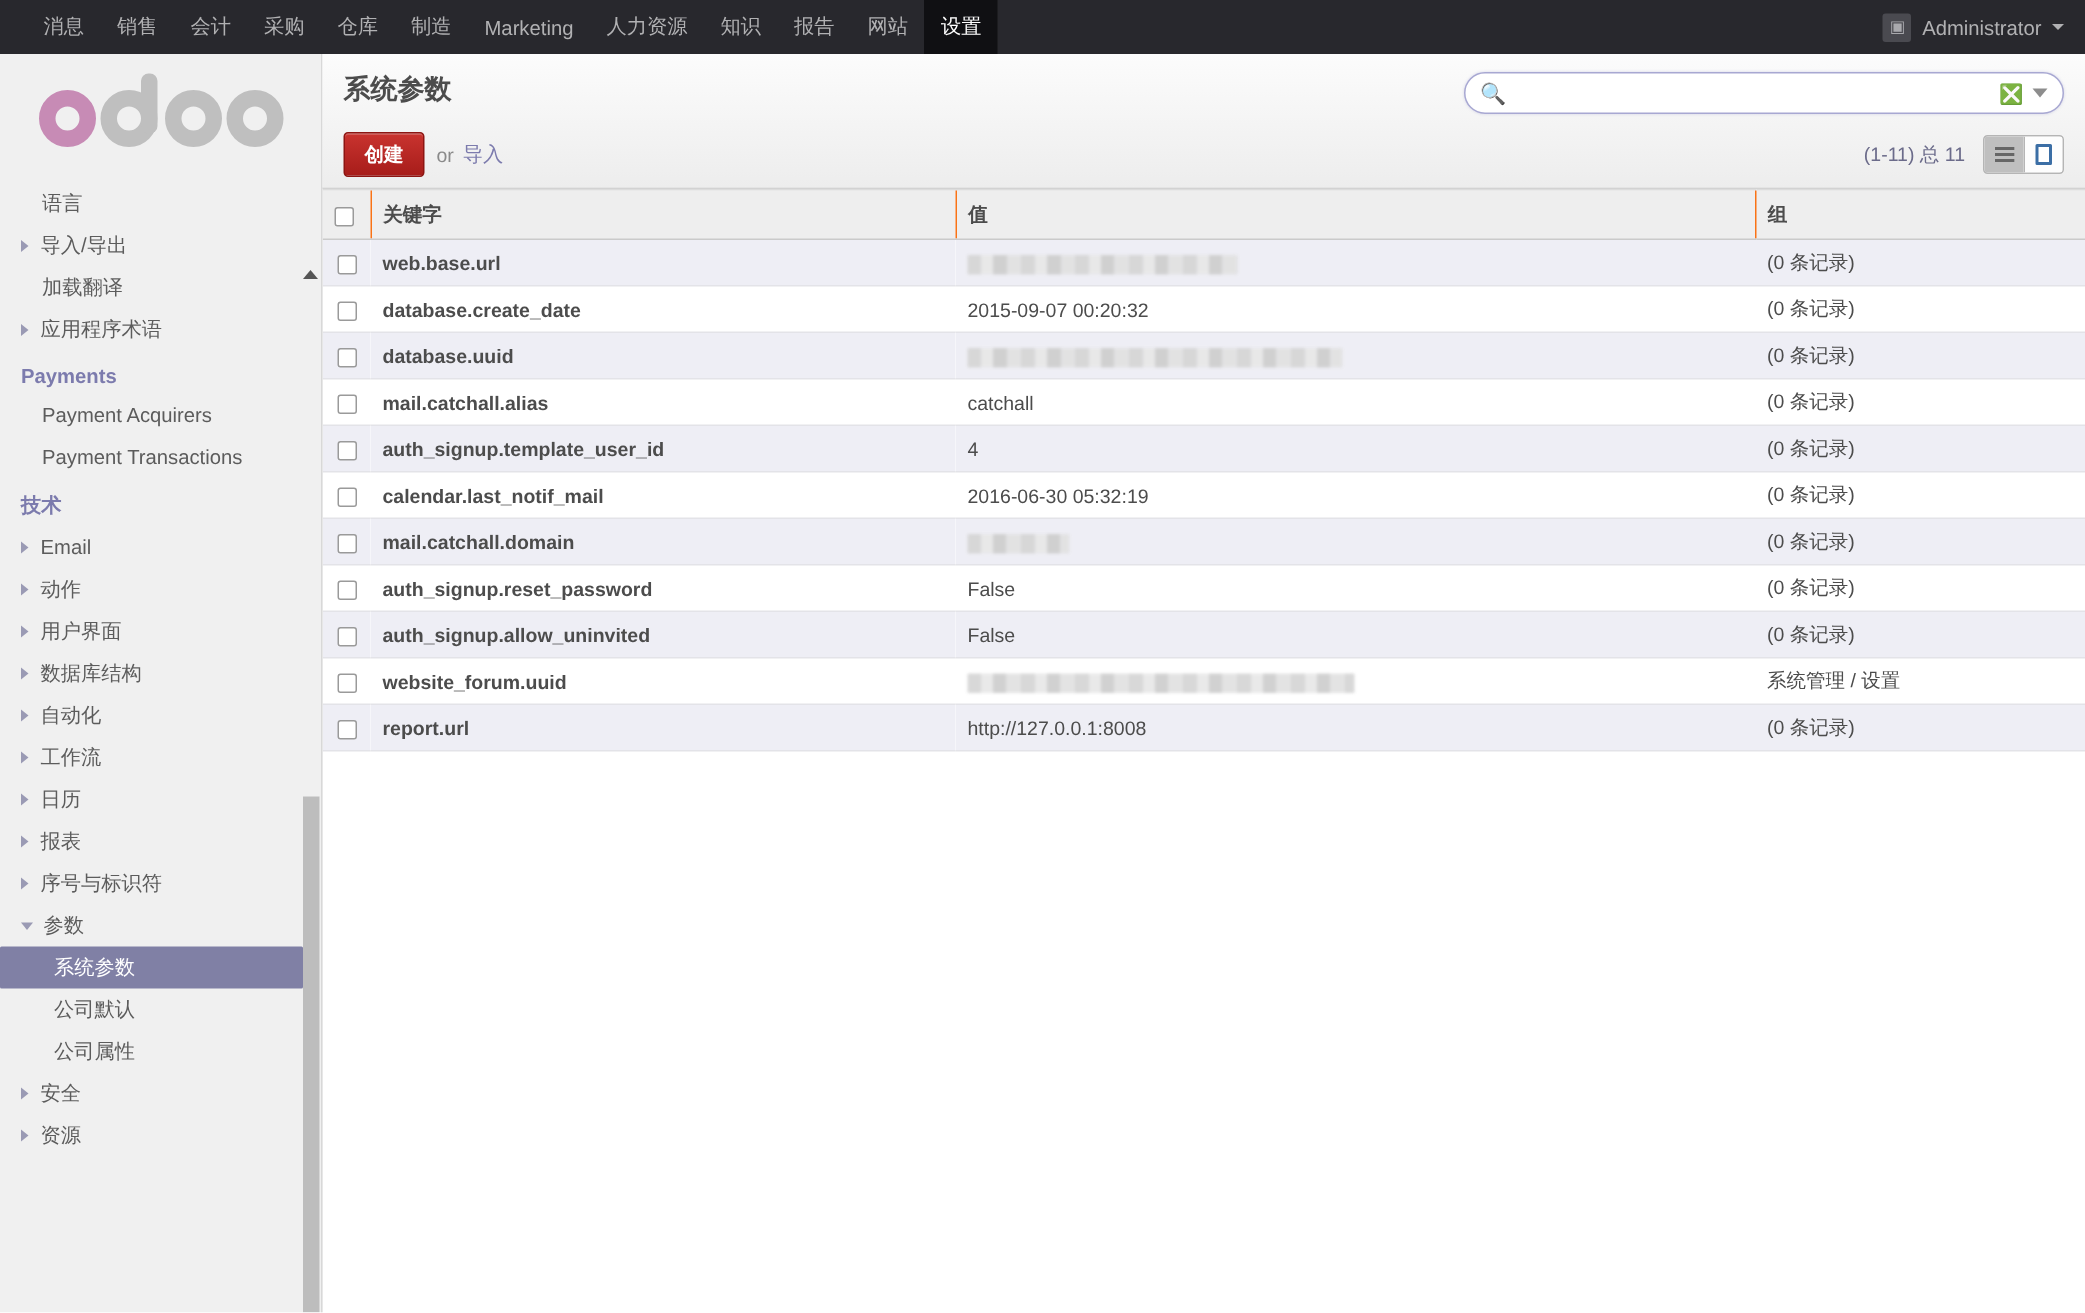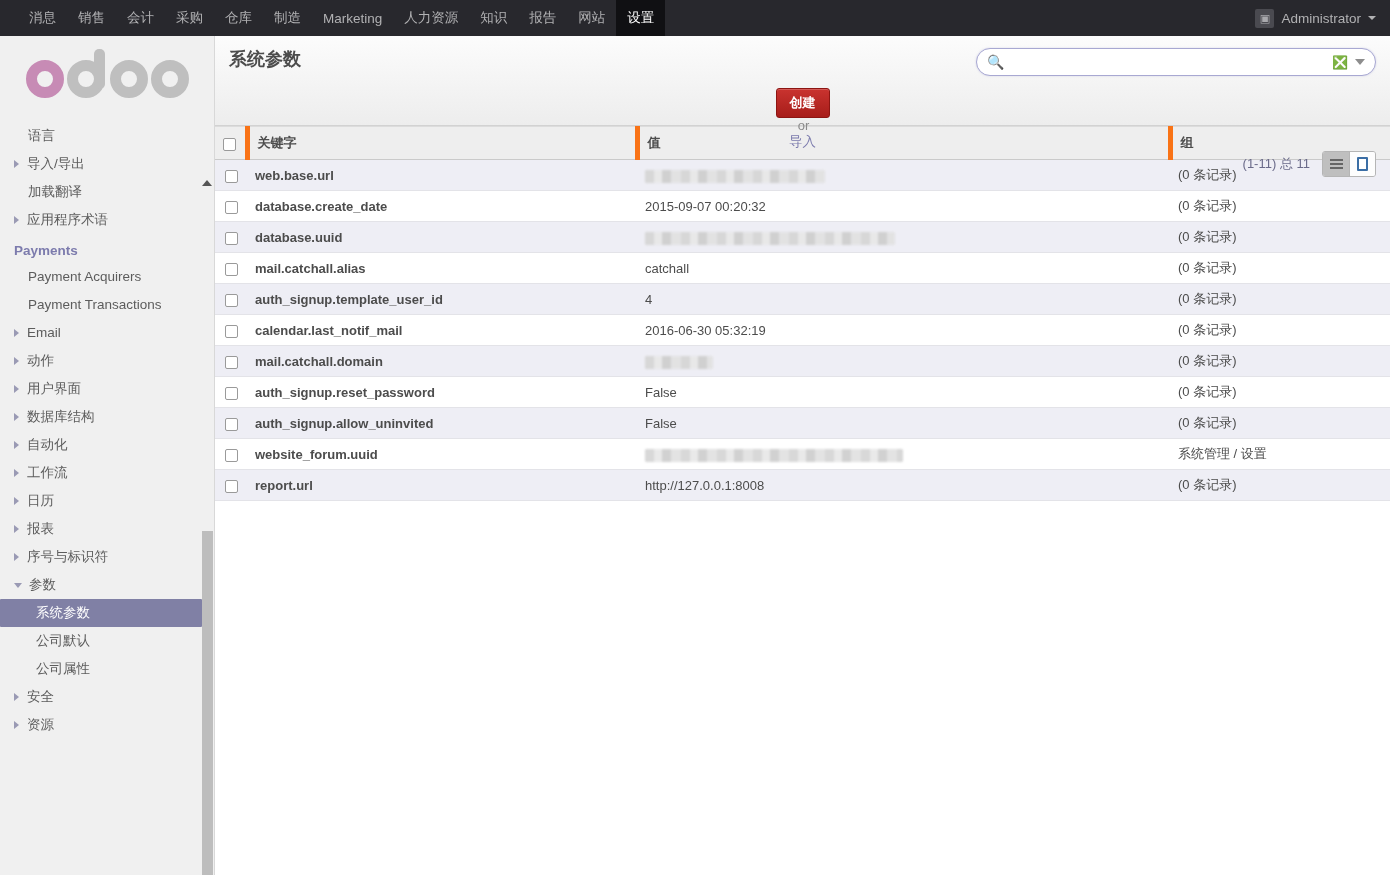--- a/index.html
+++ b/index.html
@@ -209,21 +209,20 @@
     width: 0; height: 0;
     border-left: 5px solid transparent;
     border-right: 5px solid transparent;
     border-top: 6px solid #8d8d8d;
     cursor: pointer;
   }
 
   .cp-row2 {
     display: flex; align-items: center;
     padding: 12px 0 0 14px;
-    flex-direction: column;
   }
   .btn-create {
     background: linear-gradient(to bottom, #c9332f 0%, #a71d1a 100%);
     border: 1px solid #8d1512;
     color: #fff;
     font-weight: bold;
     font-size: 13px;
     padding: 5px 13px;
     border-radius: 3px;
     cursor: pointer;
@@ -275,21 +274,21 @@
     border-bottom: 1px solid #cacaca;
     border-top: 1px solid #dcdcdc;
     font-size: 13px;
     font-weight: bold;
     color: #4c4c4c;
     text-align: left;
     padding: 7px 8px;
     height: 28px;
     cursor: pointer;
   }
-  table.listview thead th + th { border-left: 5px solid #f97316; }
+  table.listview thead th + th { border-left: 1px solid #f97316; }
   th.col-cb, td.col-cb {
     width: 32px;
     text-align: center;
     padding-left: 0; padding-right: 0;
   }
   th.col-key, td.col-key { width: 390px; font-weight: bold; }
   th.col-val, td.col-val { width: 533px; }
   table.listview tbody td {
     border-bottom: 1px solid #e3e3e8;
     padding: 6px 8px;
@@ -382,20 +381,21 @@
             <span class="tri"></span>
             <span>应用程序术语</span>
           </div>
           <div class="sec-head">Payments</div>
           <div class="menu-row indent">
             <span>Payment Acquirers</span>
           </div>
           <div class="menu-row indent">
             <span>Payment Transactions</span>
           </div>
+          <div class="sec-head">技术</div>
           <div class="menu-row">
             <span class="tri"></span>
             <span>Email</span>
           </div>
           <div class="menu-row">
             <span class="tri"></span>
             <span>动作</span>
           </div>
           <div class="menu-row">
             <span class="tri"></span>

